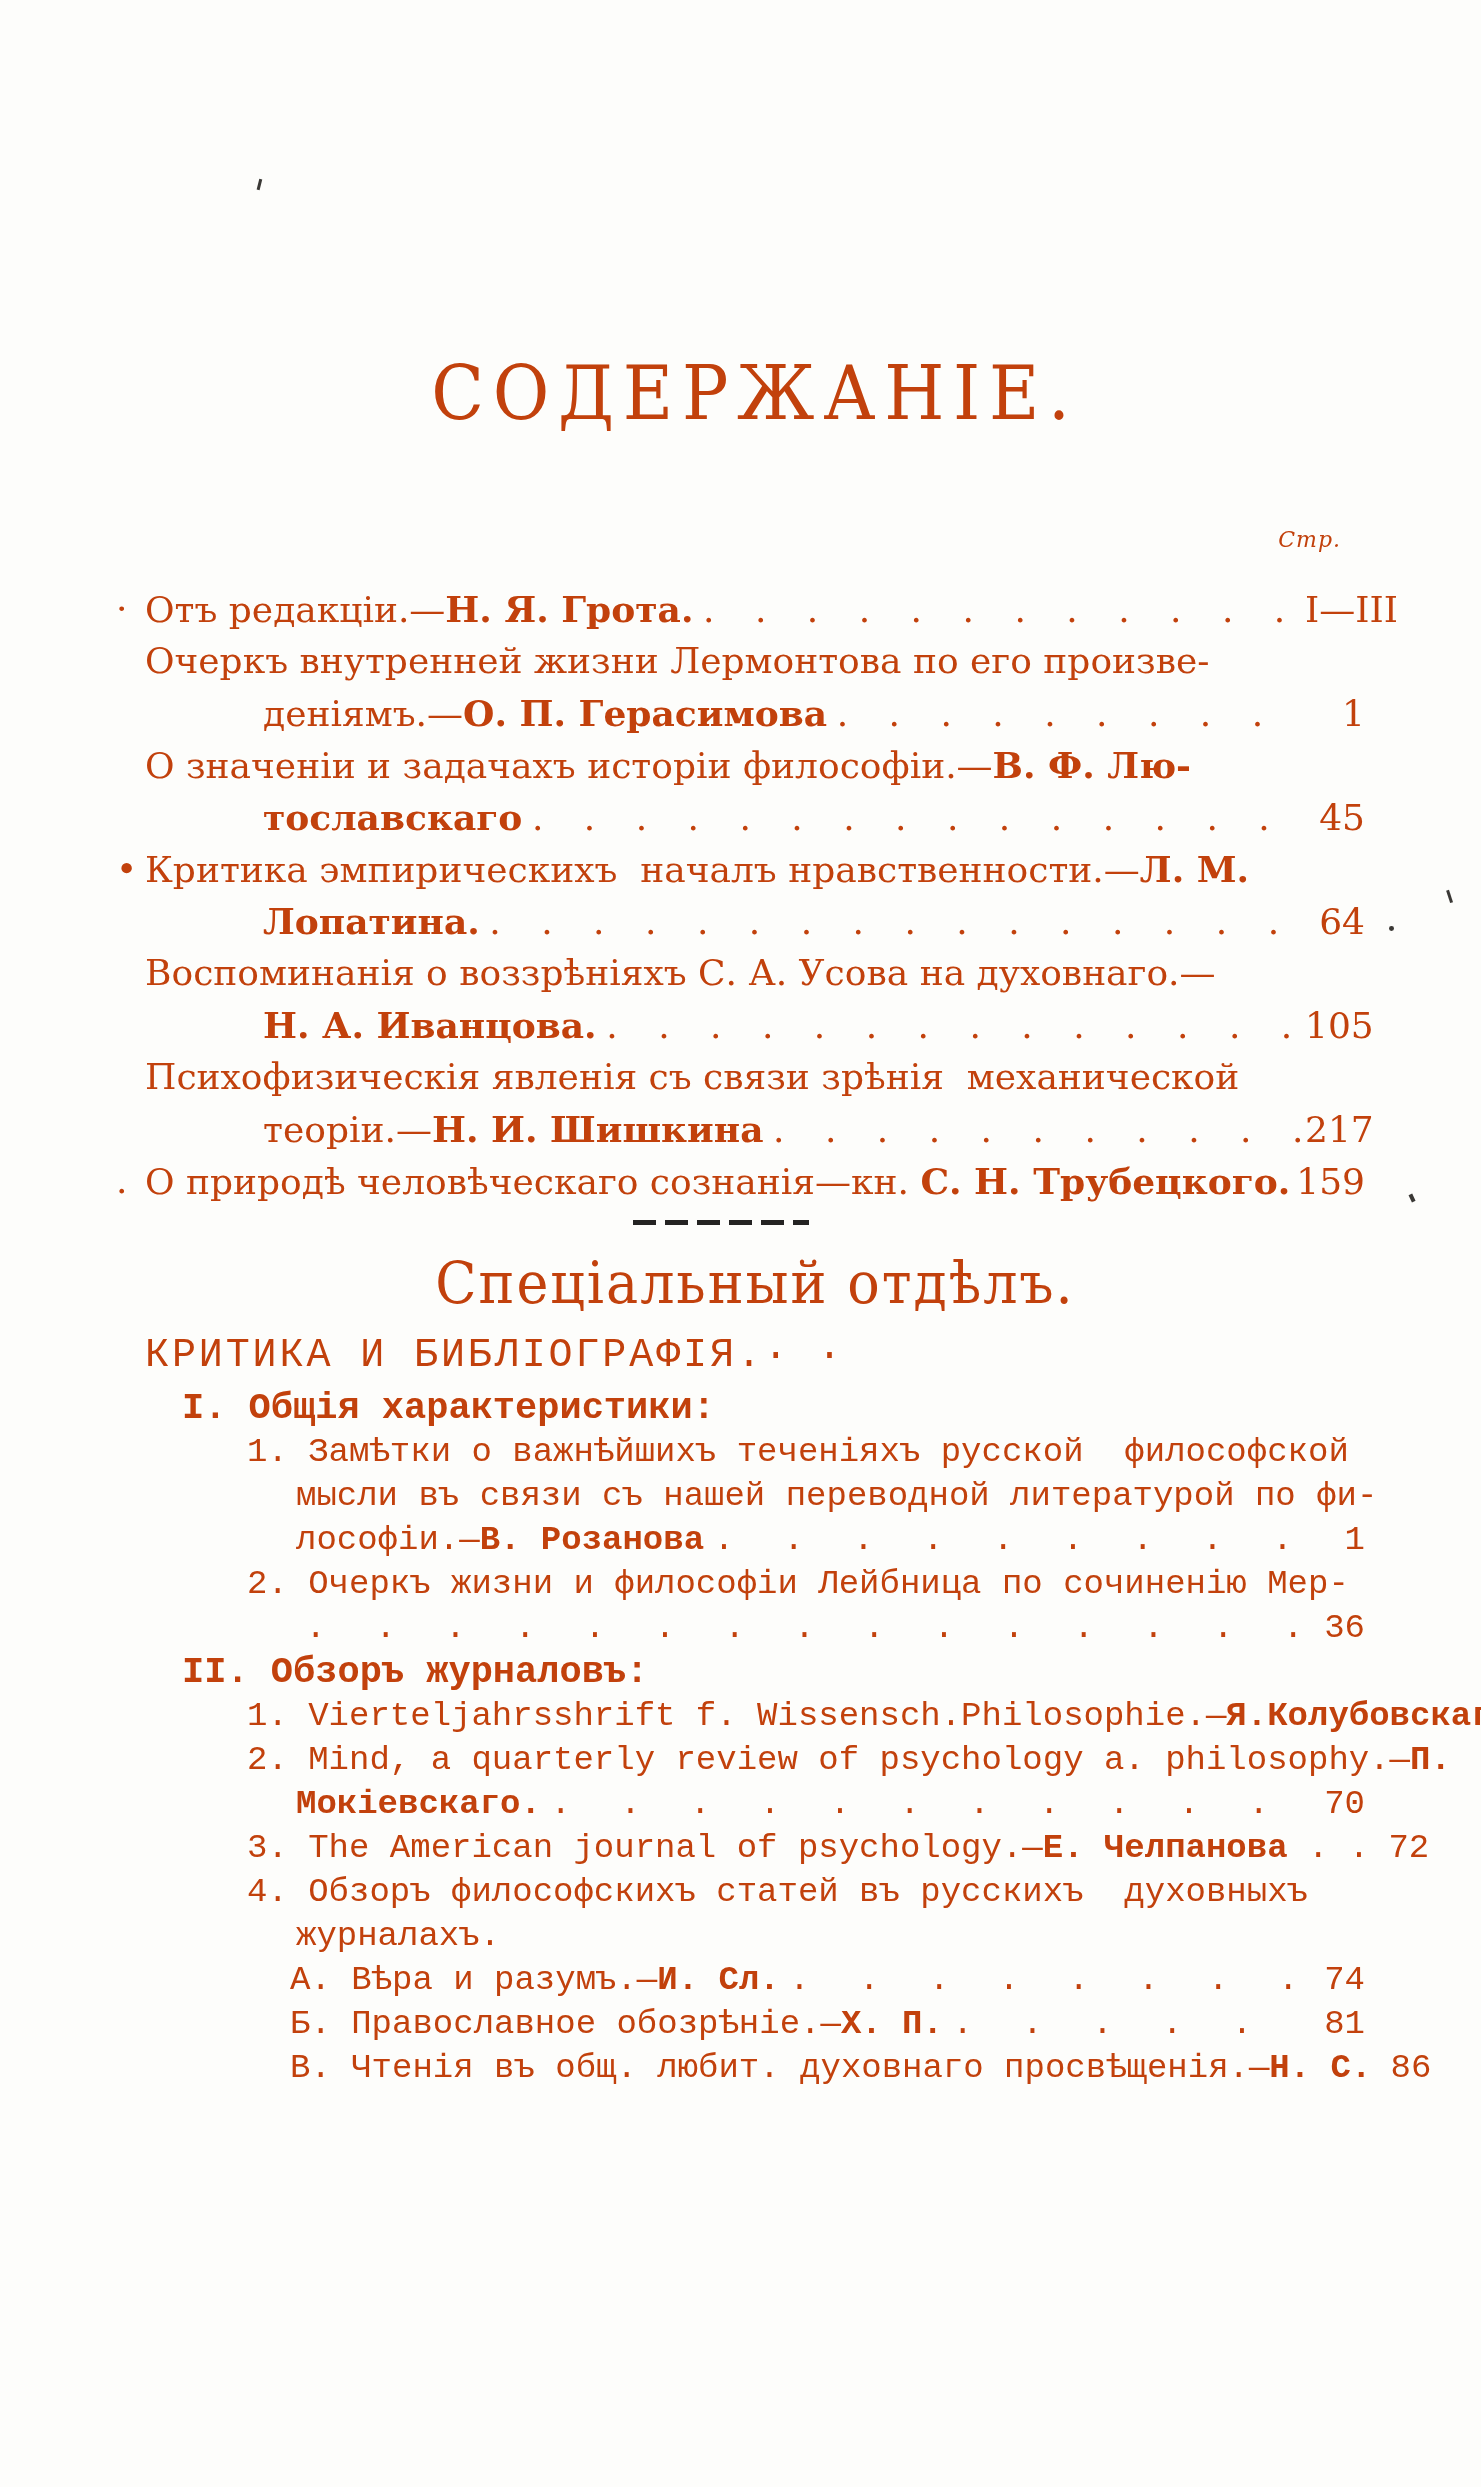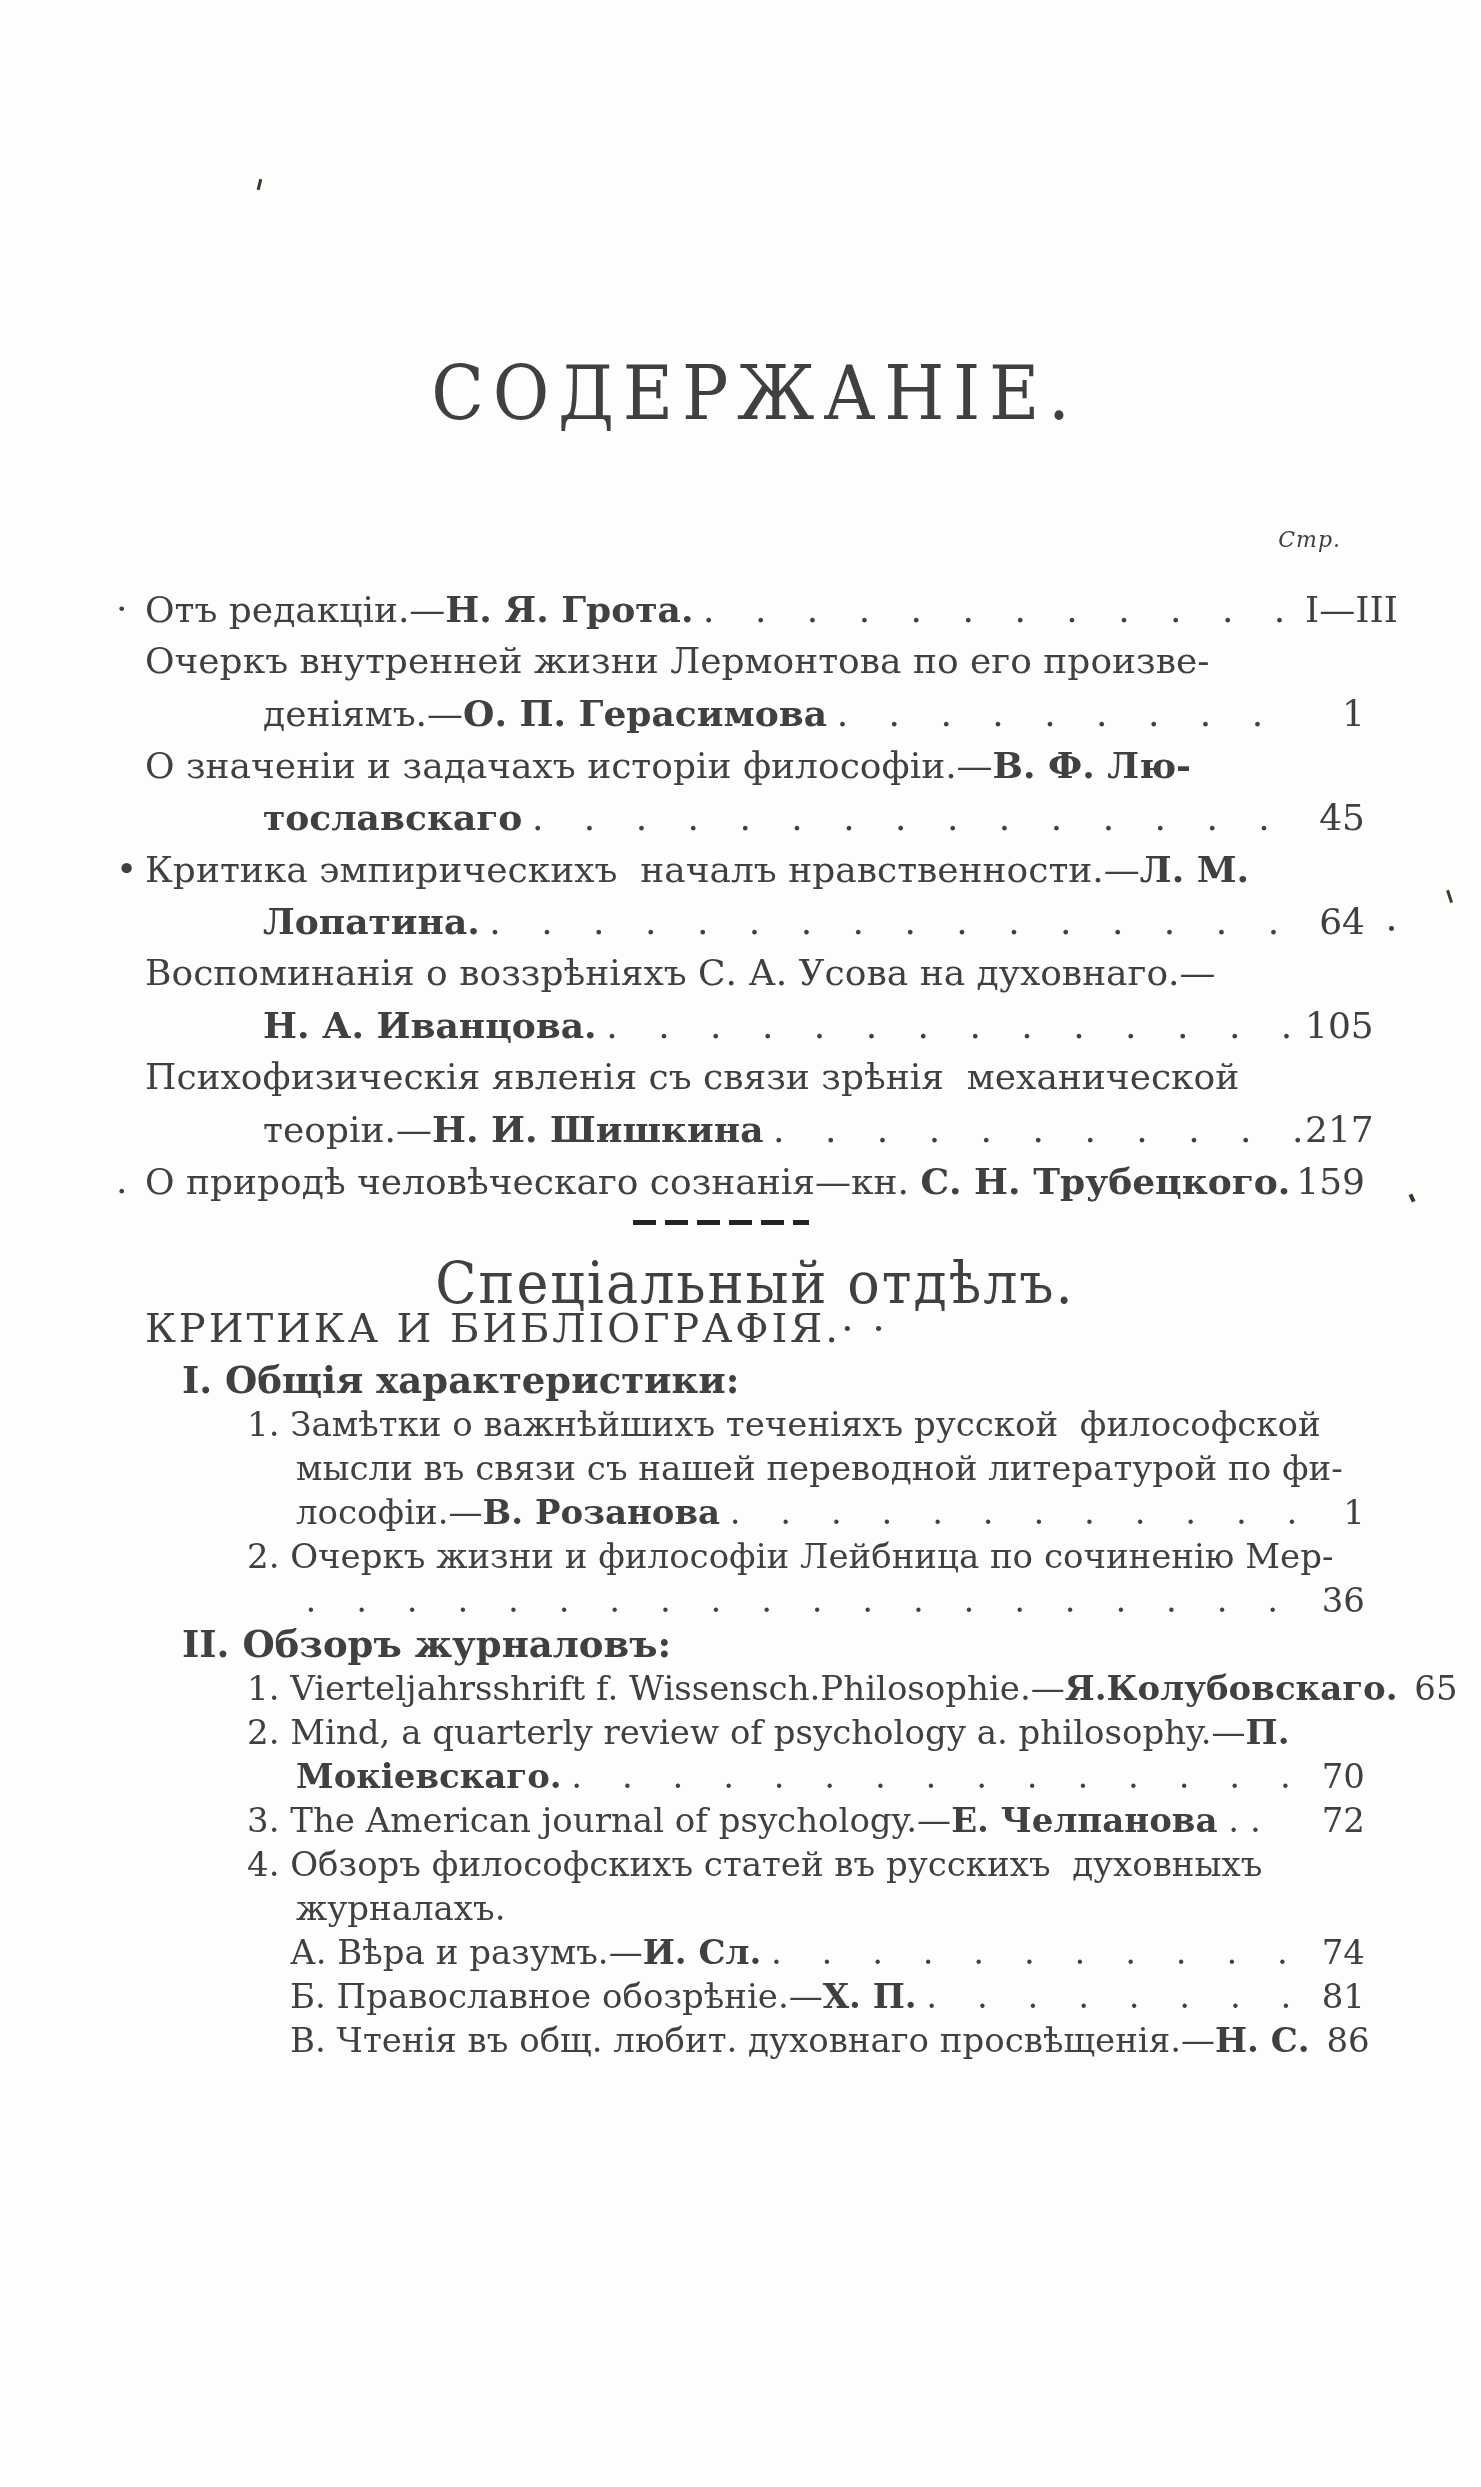--- a/index.html
+++ b/index.html
@@ -2,36 +2,36 @@
 <html><head>
 <meta charset="utf-8">
 <style>
   html,body{margin:0;padding:0;background:#ffffff;}
   .page{
     position:relative;
     width:1482px;height:2487px;
     background:#fdfdfb;
     overflow:hidden;
     font-family:"DejaVu Serif","Liberation Serif",serif;
-    color:#404040;
+    color:#c2410c;
   }
   .page-title{
     position:absolute;top:353px;left:145px;right:117px;
     margin:0;text-align:center;
     font-size:69px;font-weight:400;letter-spacing:8.7px;
     transform:scaleY(1.08);
     white-space:nowrap;
   }
   .col-header{
     position:absolute;top:527px;right:141px;
     font-style:italic;font-size:22px;letter-spacing:1px;
   }
   .toc{position:absolute;left:145px;right:117px;}
   #toc-main{top:583px;}
-  #toc-special{top:1304px;}
+  #toc-special{top:1332px;font-family:Liberation Mono, monospace;}
   .toc-line{
     position:relative;
     display:flex;align-items:baseline;
   }
   #toc-main .toc-line{height:52px;line-height:52px;font-size:36px;}
   #toc-special .toc-line{height:44px;line-height:44px;font-size:34px;}
   #toc-special .toc-line.caps{height:54px;line-height:48px;font-size:40px;letter-spacing:2.9px;}
   #toc-special .toc-line.ind-roman{font-size:37px;}
   .txt{white-space:pre;}
   .b{font-weight:bold;}

